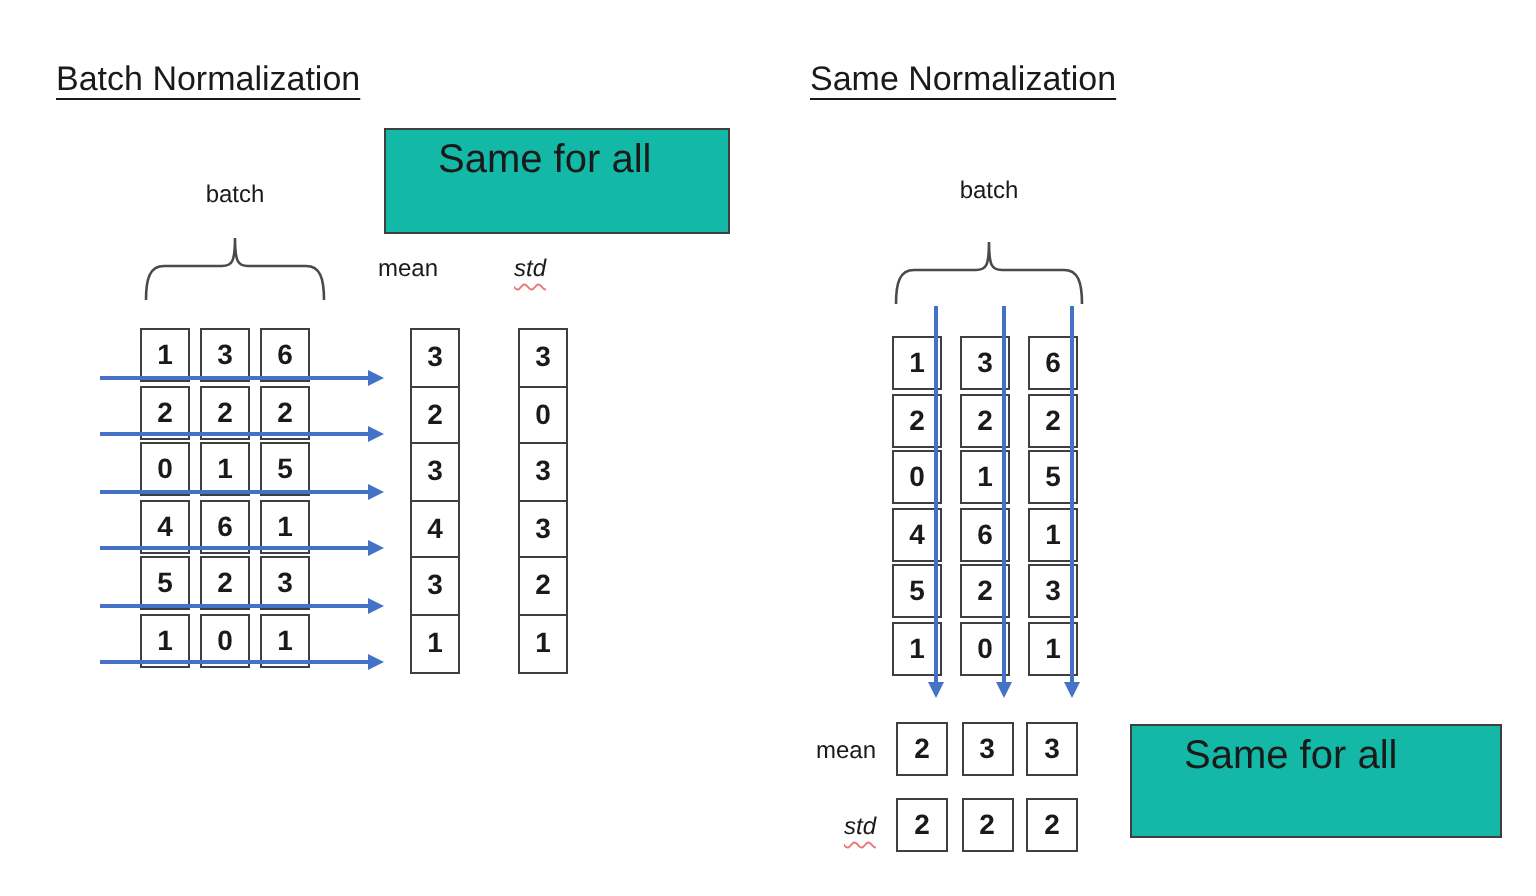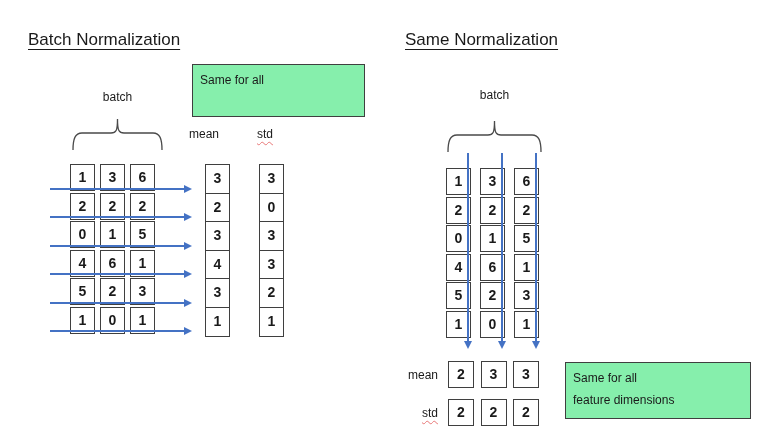--- a/index.html
+++ b/index.html
@@ -13,24 +13,25 @@
     font-size:17px; line-height:20px; color:var(--text,#1a1a1a);
     text-decoration:underline; text-decoration-thickness:1px; text-underline-offset:4px;
   }
   .lbl { font-size:12px; line-height:18px; color:var(--text,#1a1a1a); }
   .center { text-align:center; }
   .right { text-align:right; }
   .squiggle {
     text-decoration-line:underline; text-decoration-style:wavy;
     text-decoration-color:var(--squig,#e87878); text-decoration-thickness:1px;
     text-underline-offset:3px;
+    font-style:italic;
   }
   .note-box {
-    border:1.5px solid var(--bord,#3f3f3f); background:#86efac;
-    padding:4px 7px; font-size:12px; line-height:22px; box-sizing:border-box;
+    border:1.5px solid var(--bord,#3f3f3f); background:#14b8a6;
+    padding:4px 26px; font-size:20px; line-height:22px; box-sizing:border-box;
   }
   .mcol { position:absolute; top:0; }
   .mcell {
     width:25px; height:27px; box-sizing:border-box; margin-bottom:1.5px;
     border:1.5px solid var(--bord,#3f3f3f); background:#fff;
     font-size:14px; font-weight:bold; line-height:24px; text-align:center;
   }
   .vstack .vcell {
     width:25px; height:30px; box-sizing:border-box;
     border:1.5px solid var(--bord,#3f3f3f); background:#fff;
@@ -179,16 +180,15 @@
 
   <div class="abs lbl right squiggle" style="left:390px; top:404px; width:48px;">std</div>
   <div class="abs sqrow" id="ln-std" style="left:448px; top:399px;">
       <div class="sq">2</div>
       <div class="sq">2</div>
       <div class="sq">2</div>
     </div>
 
   <div class="abs note-box" style="left:565px; top:362px; width:186px; height:57px;">
     <div>Same for all</div>
-    <div>feature dimensions</div>
   </div>
 
 </div>
 
 </body></html>

